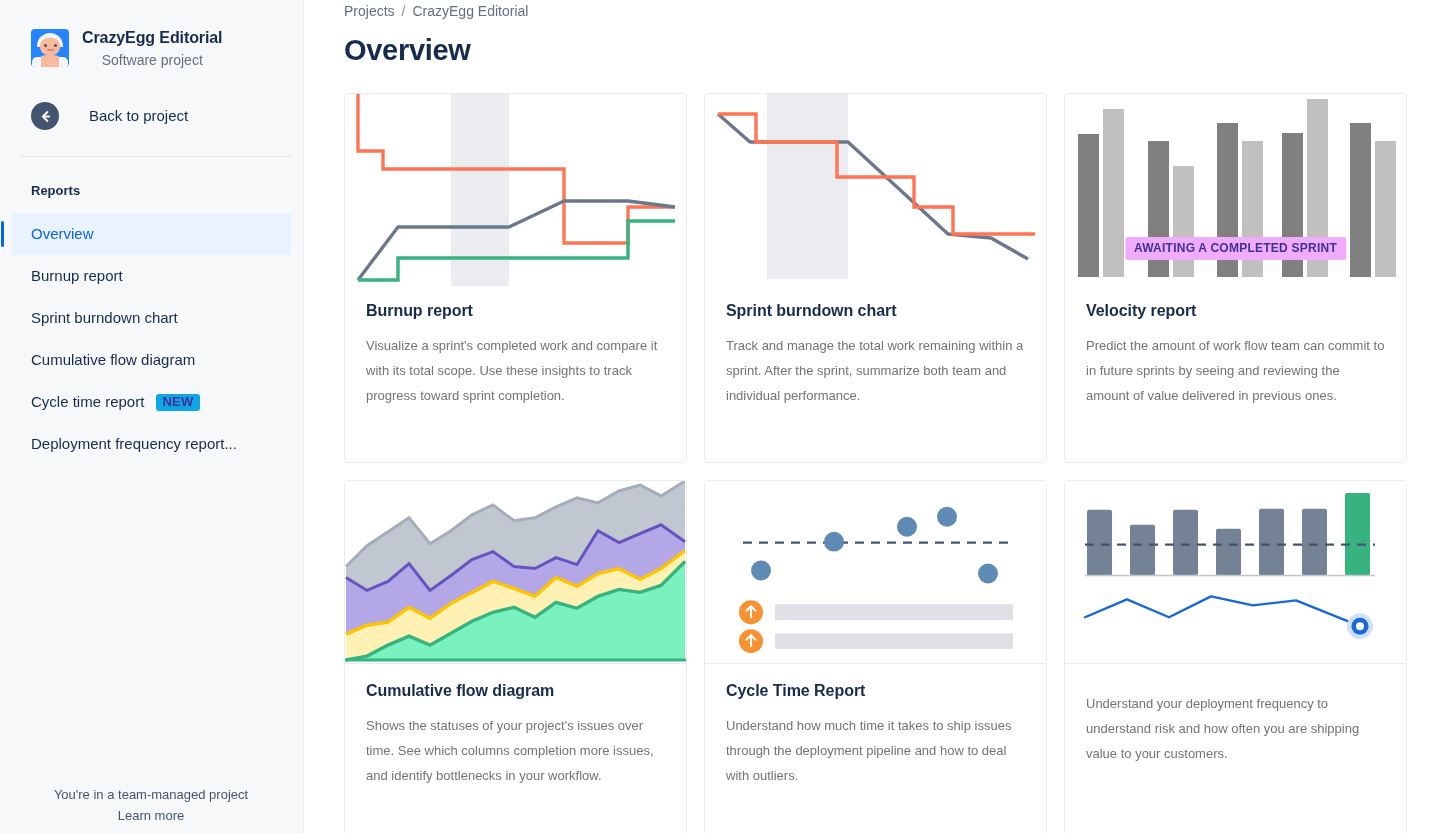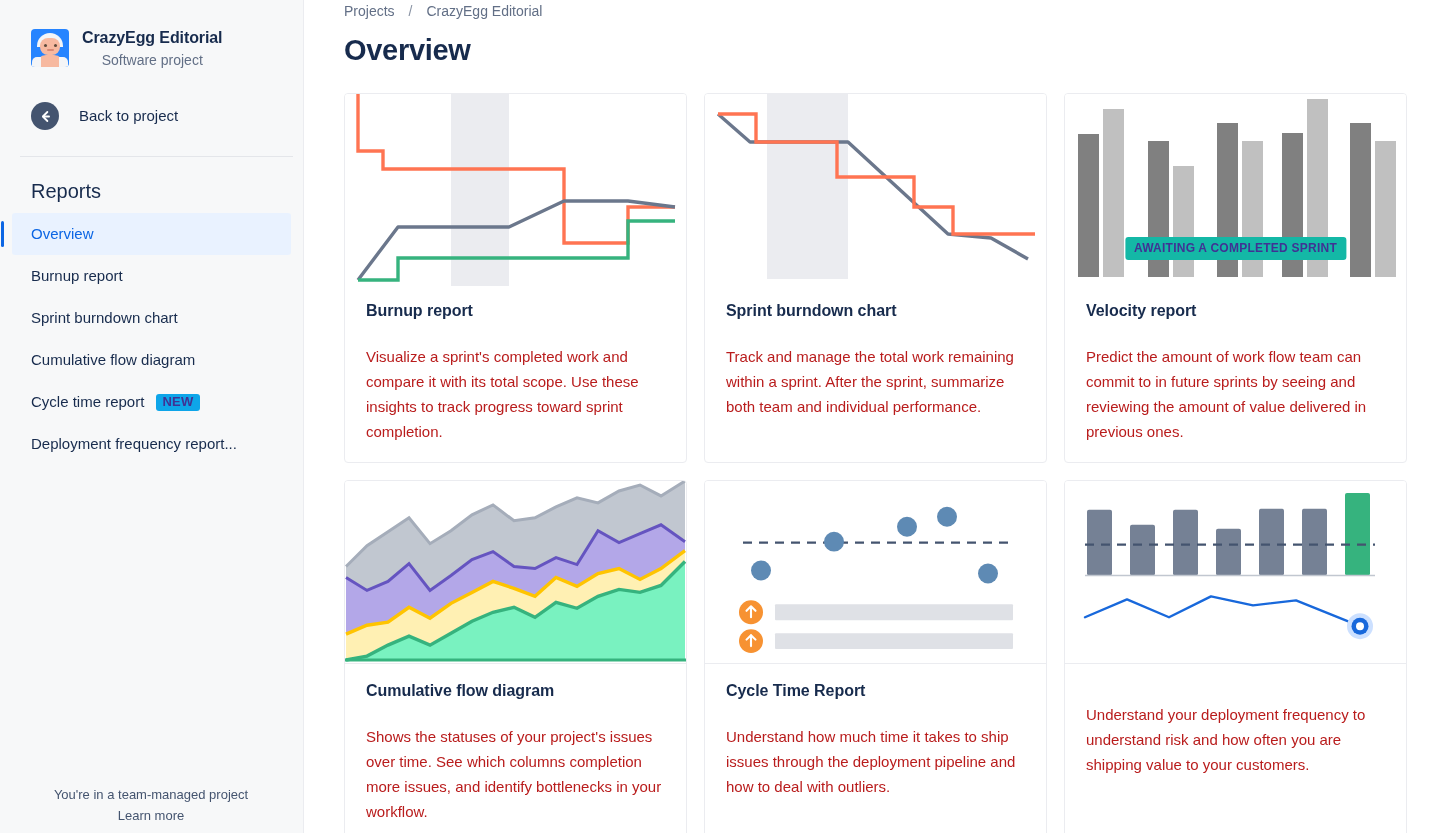--- a/index.html
+++ b/index.html
@@ -95,21 +95,21 @@
     font-size: 14px;
     color: #626f86;
     line-height: 20px;
     margin-top: 1px;
     text-align: center;
   }
 
   .back-row {
     display: flex;
     align-items: center;
-    gap: 20px;
+    gap: 30px;
     padding: 0 16px 0 31px;
     margin-top: 29px;
     height: 34px;
     cursor: pointer;
   }
   .back-circle {
     width: 28px; height: 28px;
     border-radius: 50%;
     background: #44546f;
     display: flex; align-items: center; justify-content: center;
@@ -121,22 +121,22 @@
     line-height: 20px;
   }
 
   .sb-divider {
     height: 1px;
     background: #e4e6ea;
     margin: 23px 10px 0 20px;
   }
 
   .sb-section-title {
-    font-size: 20px;
-    font-weight: 400;
+    font-size: 13px;
+    font-weight: 700;
     color: #172b4d;
     padding: 0 16px 0 31px;
     margin-top: 24px;
     line-height: 20px;
   }
 
   .nav-list { margin-top: 12px; }
   .nav-item {
     position: relative;
     display: flex;
@@ -204,21 +204,21 @@
   
   .main {
     flex: 1;
     height: 833px;
     padding: 0 24px 0 40px;
     overflow: hidden;
   }
   .breadcrumb {
     display: flex;
     align-items: center;
-    gap: 14px;
+    gap: 7px;
     font-size: 14px;
     color: #626f86;
     padding-top: 1px;
     line-height: 20px;
   }
   .bc-link { color: #626f86; text-decoration: none; cursor: pointer; }
   .bc-sep { color: #8993a4; }
   .page-title {
     font-size: 29px;
     font-weight: 700;
@@ -251,34 +251,34 @@
   .card-thumb svg { display: block; width: 100%; height: 100%; }
   .card-body { padding: 14px 21px 0 21px; }
   .card-title {
     font-size: 16px;
     font-weight: 700;
     color: #172b4d;
     line-height: 22px;
     letter-spacing: -0.05px;
   }
   .card-desc {
-    font-size: 15px;
-    color: #b91c1c;
+    font-size: 13px;
+    color: #737373;
     line-height: 25px;
-    margin-top: 22px;
+    margin-top: 11px;
   }
   .card.row2 .card-thumb { border-bottom: 1px solid #ebecf0; height: 183px; }
   .card.row2 .card-body { padding-top: 16px; }
 
   .awaiting-badge {
     position: absolute;
     left: 50%;
     transform: translateX(-50%);
     top: 143px;
-    background: #14b8a6;
+    background: #f0abfc;
     color: #403294;
     font-size: 12px;
     font-weight: 700;
     letter-spacing: 0.25px;
     padding: 4px 9px 5px;
     border-radius: 3px;
     white-space: nowrap;
     line-height: 14px;
   }
 </style>

